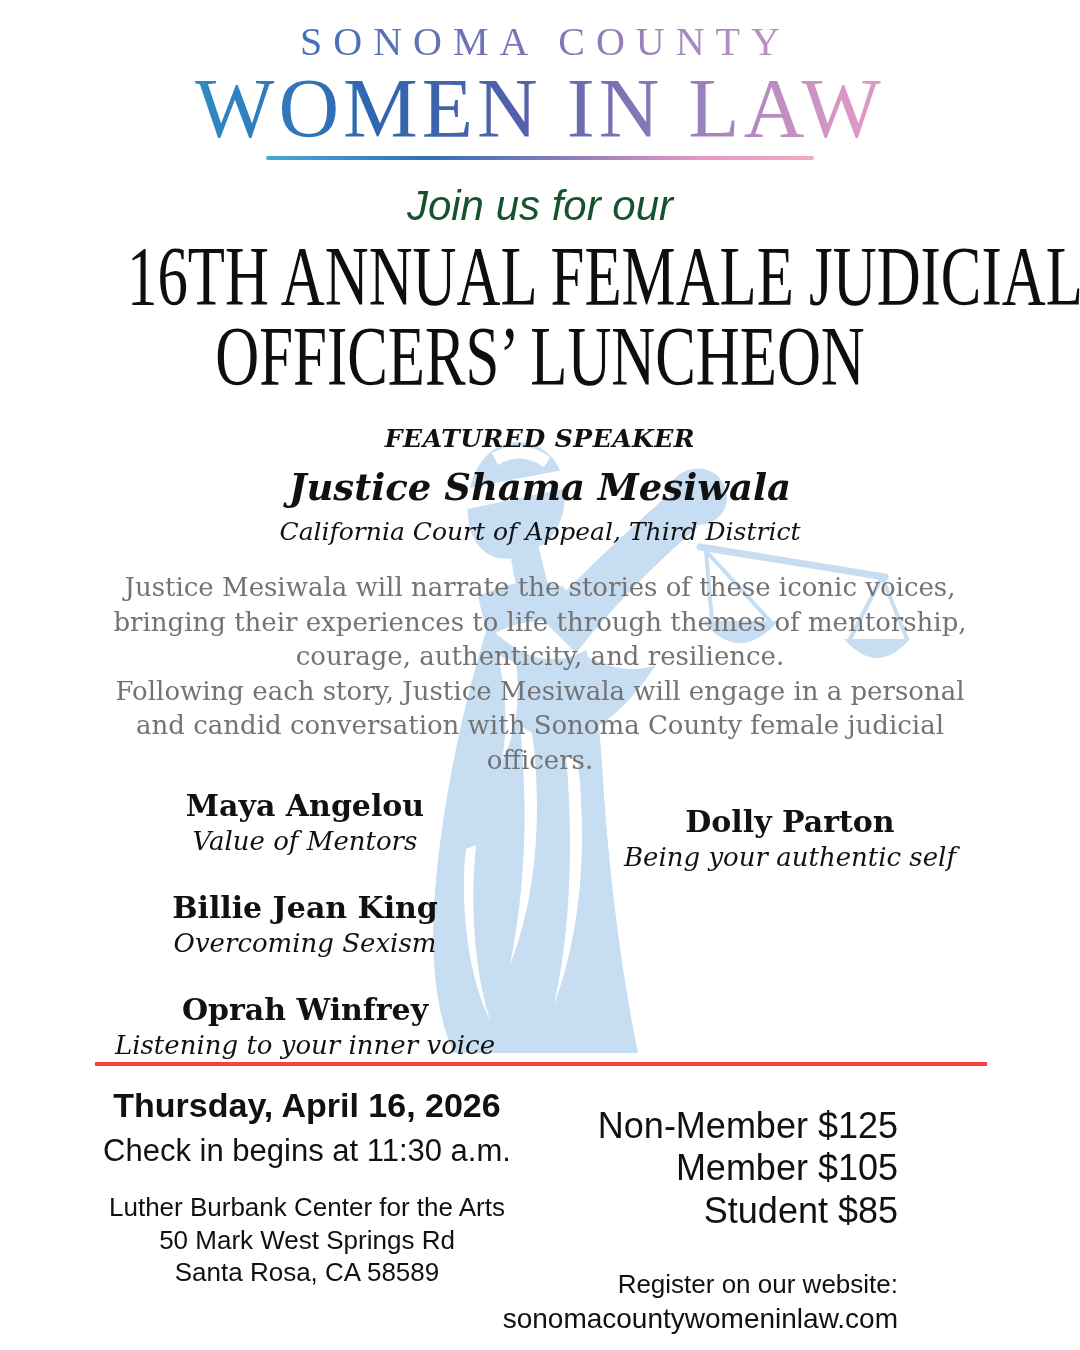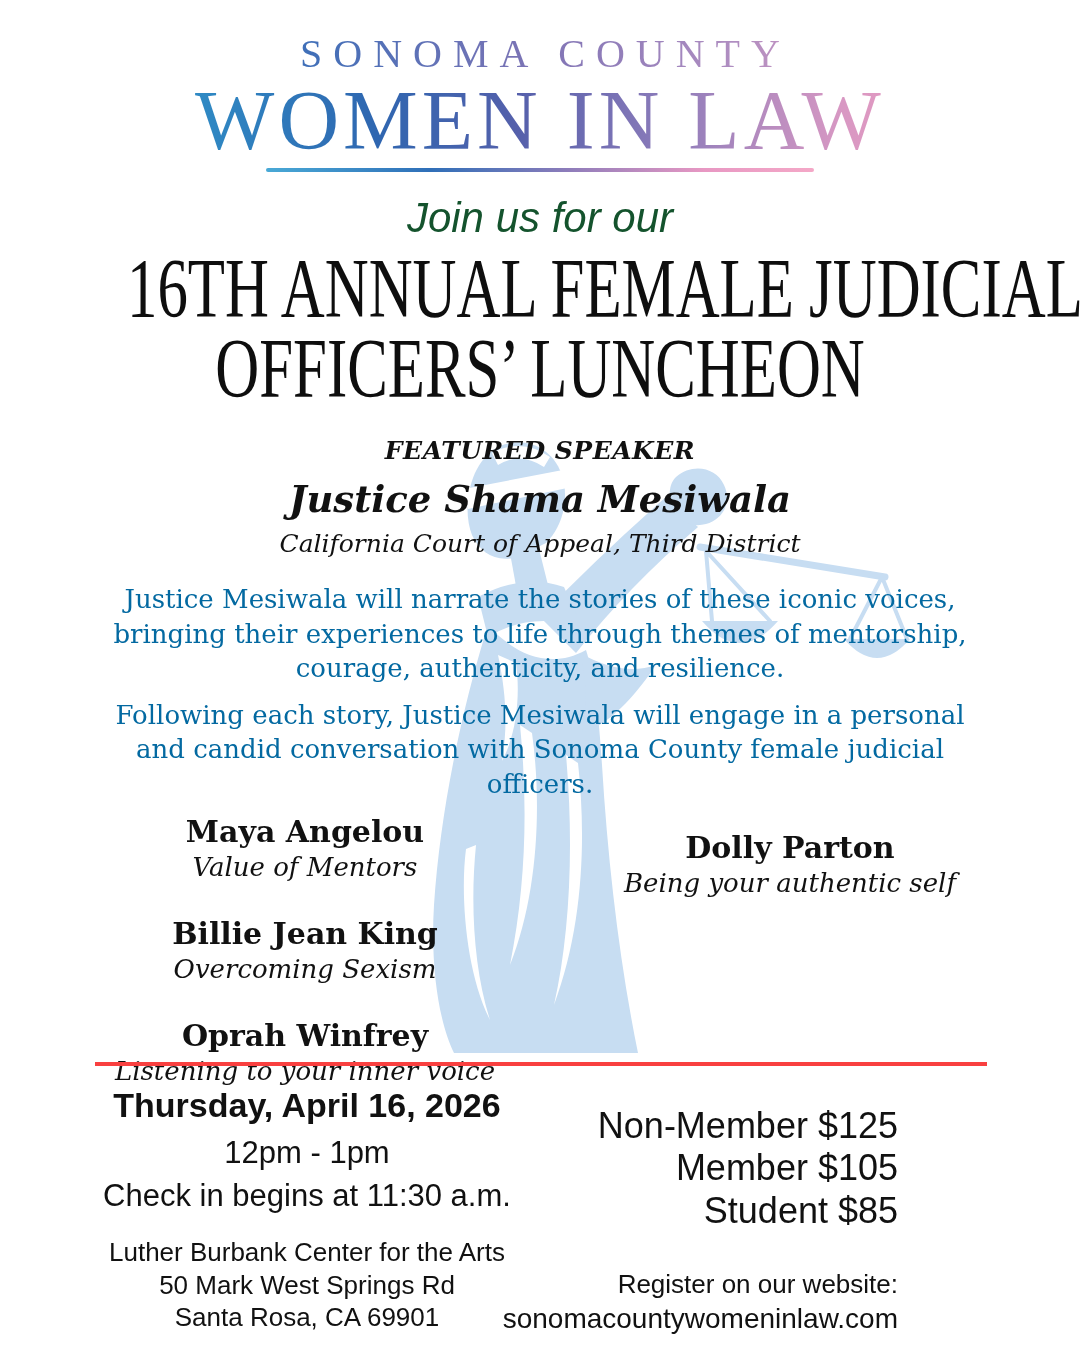--- a/index.html
+++ b/index.html
@@ -19,21 +19,21 @@
     z-index:0;
   }
   .lj { fill:#c7ddf2; }
   .lj-w { fill:#ffffff; }
   .lj-s { stroke:#c7ddf2; stroke-width:7; stroke-linecap:round; fill:none; }
   .lj-s2 { stroke:#c7ddf2; stroke-width:4; stroke-linecap:round; fill:none; }
 
   .content { position:relative; z-index:1; text-align:center; }
 
   
-  .logo { padding-top:30px; }
+  .logo { padding-top:18px; }
   .logo-top {
     font-family:"Liberation Serif", serif;
     font-size:40px; letter-spacing:11px; padding-left:11px;
     background:linear-gradient(90deg,#4a86c6 0%,#3f6fb8 28%,#7f74b5 50%,#b08ec1 68%,#ee9dc0 88%,#f2a9c8 100%);
     -webkit-background-clip:text; background-clip:text;
     color:transparent;
   }
   .logo-main {
     font-family:"Liberation Serif", serif;
     font-size:84px; letter-spacing:4px; line-height:1.0; margin-top:2px;
@@ -73,23 +73,23 @@
     font-family:"DejaVu Serif", serif;
     font-style:italic; font-weight:bold;
     font-size:37px;
   }
   .speaker-affiliation {
     margin-top:8px;
     font-family:"DejaVu Serif", serif;
     font-style:italic; font-size:25px;
   }
   .description {
-    max-width:905px; margin:12px auto;
-    font-family:"DejaVu Serif", serif;
-    font-size:26px; line-height:1.33; color:#0369a1;
+    max-width:905px; margin:0 auto;
+    font-family:"DejaVu Serif", serif;
+    font-size:26px; line-height:1.33; color:#737373;
   }
   .description.first { margin-top:24px; }
 
   .voices { position:relative; height:282px; margin-top:10px; }
   .voices-left  { position:absolute; left:60px;  width:490px; text-align:center; }
   .voices-right { position:absolute; left:590px; width:400px; top:16px; text-align:center; }
   .voice { margin-bottom:33px; }
   .voice-name {
     font-family:"DejaVu Serif", serif;
     font-weight:bold; font-size:30px; line-height:1.2;
@@ -208,26 +208,25 @@
         </div>
       </div>
     </section>
   </div>
 
   <div class="divider"></div>
 
   <section class="details">
     <div class="details-left">
       <p class="event-date">Thursday, April 16, 2026</p>
-      <p class="event-time">12pm - 1pm</p>
       <p class="event-checkin">Check in begins at 11:30 a.m.</p>
       <div class="venue-block">
         <p class="venue-line">Luther Burbank Center for the Arts</p>
         <p class="venue-line">50 Mark West Springs Rd</p>
-        <p class="venue-line">Santa Rosa, CA 69901</p>
+        <p class="venue-line">Santa Rosa, CA 58589</p>
       </div>
     </div>
     <div class="details-right">
       <div class="price-list">
         <p class="price-line">Non-Member $125</p>
         <p class="price-line">Member $105</p>
         <p class="price-line">Student $85</p>
       </div>
       <div class="register-block">
         <p class="register-line">Register on our website:</p>

